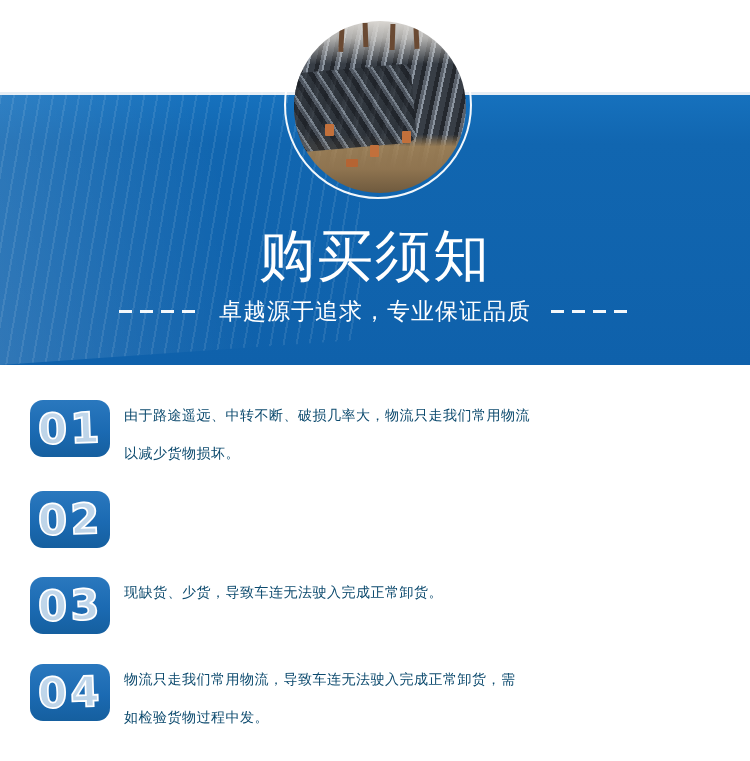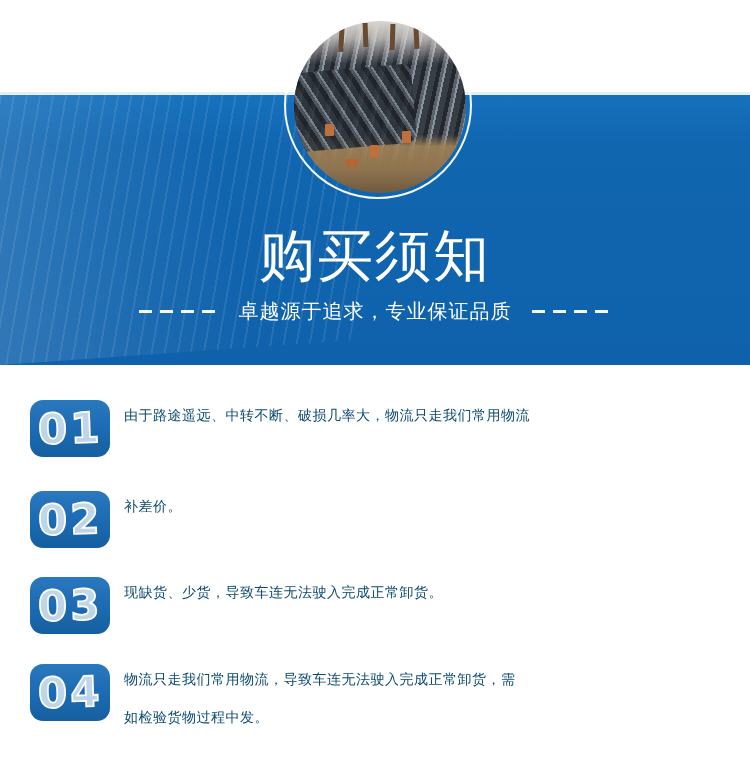--- a/index.html
+++ b/index.html
@@ -22,21 +22,21 @@
     transform:skewY(-4deg);transform-origin:top left;
   }
   .title{
     position:absolute;left:0;top:130px;width:100%;text-align:center;
     color:#ffffff;font-size:56px;line-height:62px;font-weight:400;letter-spacing:2px;
   }
   .subtitle-row{
     position:absolute;left:0;top:203px;width:100%;
     display:flex;justify-content:center;align-items:center;gap:20px;
   }
-  .subtitle{color:#ffffff;font-size:20px;line-height:26px;letter-spacing:1px;font-weight:400;}
+  .subtitle{color:#ffffff;font-size:23px;line-height:26px;letter-spacing:1px;font-weight:400;}
   .dash{
     width:80px;height:3px;
     background:repeating-linear-gradient(90deg,#ffffff 0 13px,rgba(255,255,255,0) 13px 21px);
     opacity:.95;
   }
   
   .photo-ring{
     position:absolute;left:284px;top:11px;width:188px;height:188px;border-radius:50%;
     border:2px solid rgba(255,255,255,0.95);box-sizing:border-box;
   }
@@ -112,29 +112,29 @@
     <div class="tag t3"></div>
     <div class="tag t4"></div>
   </div>
 
   <div class="notice row-0">
     <div class="badge">
       <span class="badge-num">01</span>
     </div>
     <div class="notice-text">
       <div class="tline">由于路途遥远、中转不断、破损几率大，物流只走我们常用物流</div>
+      <div class="tline">以减少货物损坏。</div>
     </div>
   </div>
 
   <div class="notice row-1">
     <div class="badge">
       <span class="badge-num">02</span>
     </div>
     <div class="notice-text">
-      <div class="tline">补差价。</div>
     </div>
   </div>
 
   <div class="notice row-2">
     <div class="badge">
       <span class="badge-num">03</span>
     </div>
     <div class="notice-text">
       <div class="tline">现缺货、少货，导致车连无法驶入完成正常卸货。</div>
     </div>

